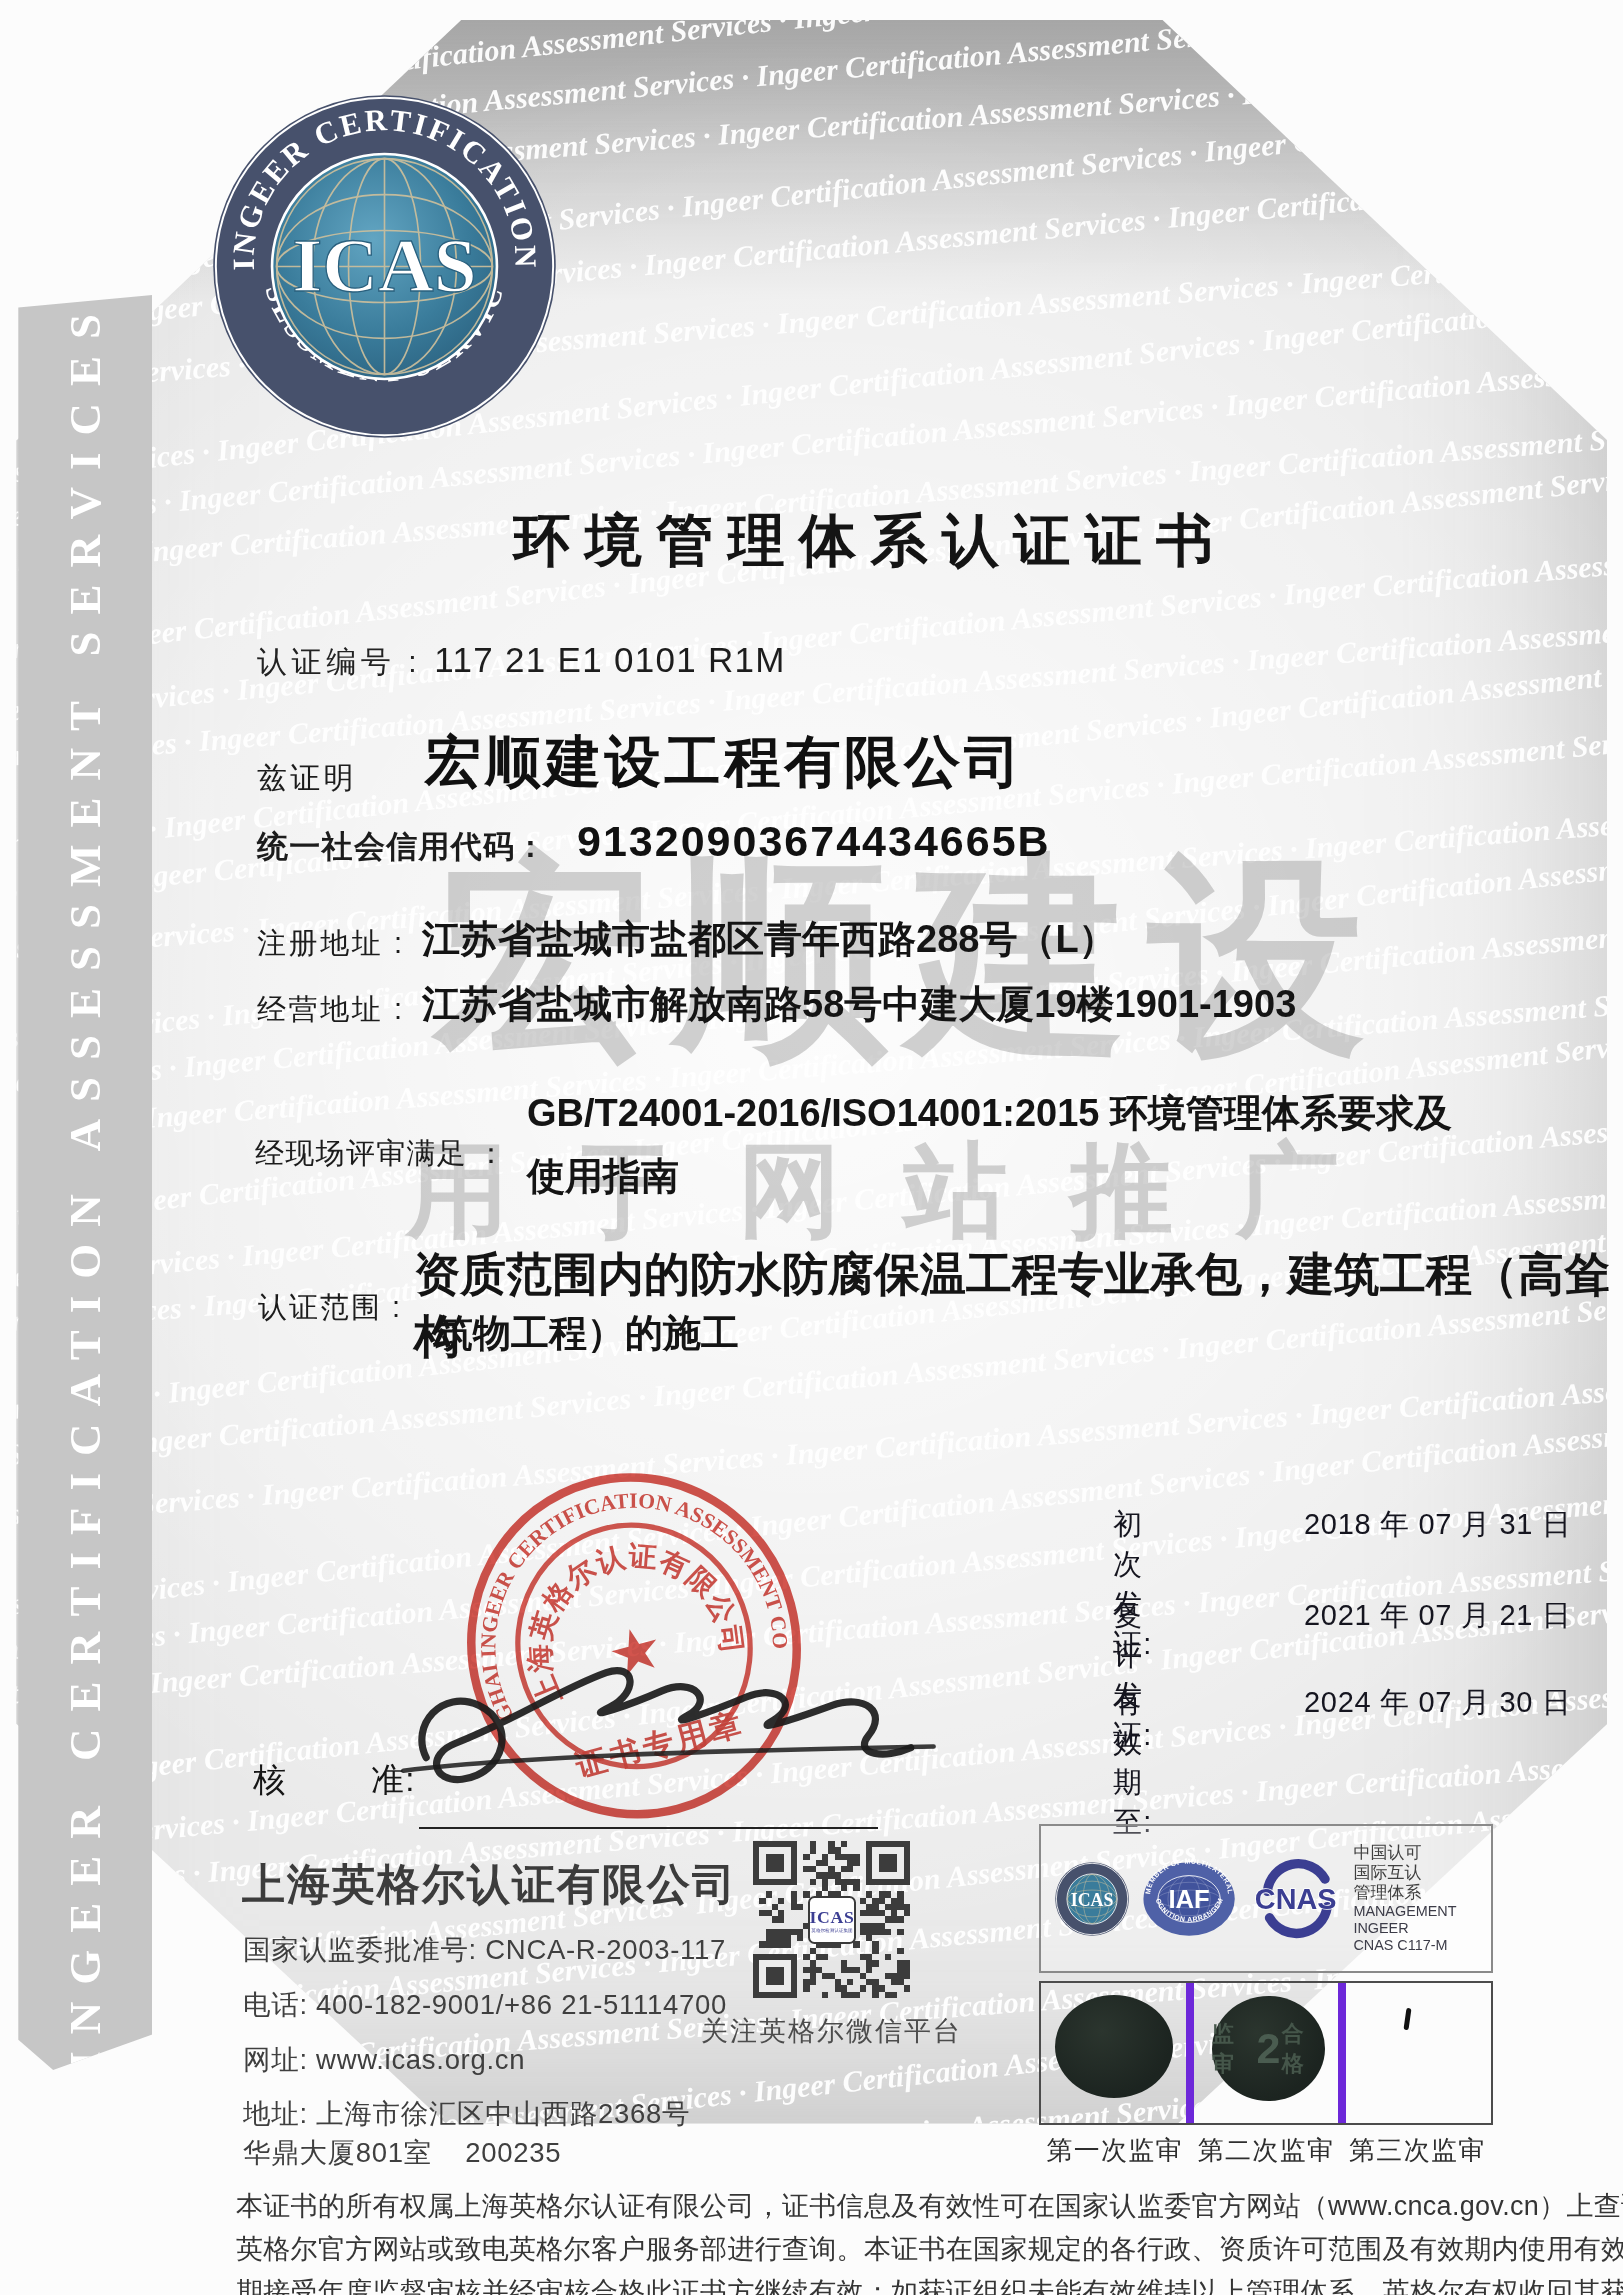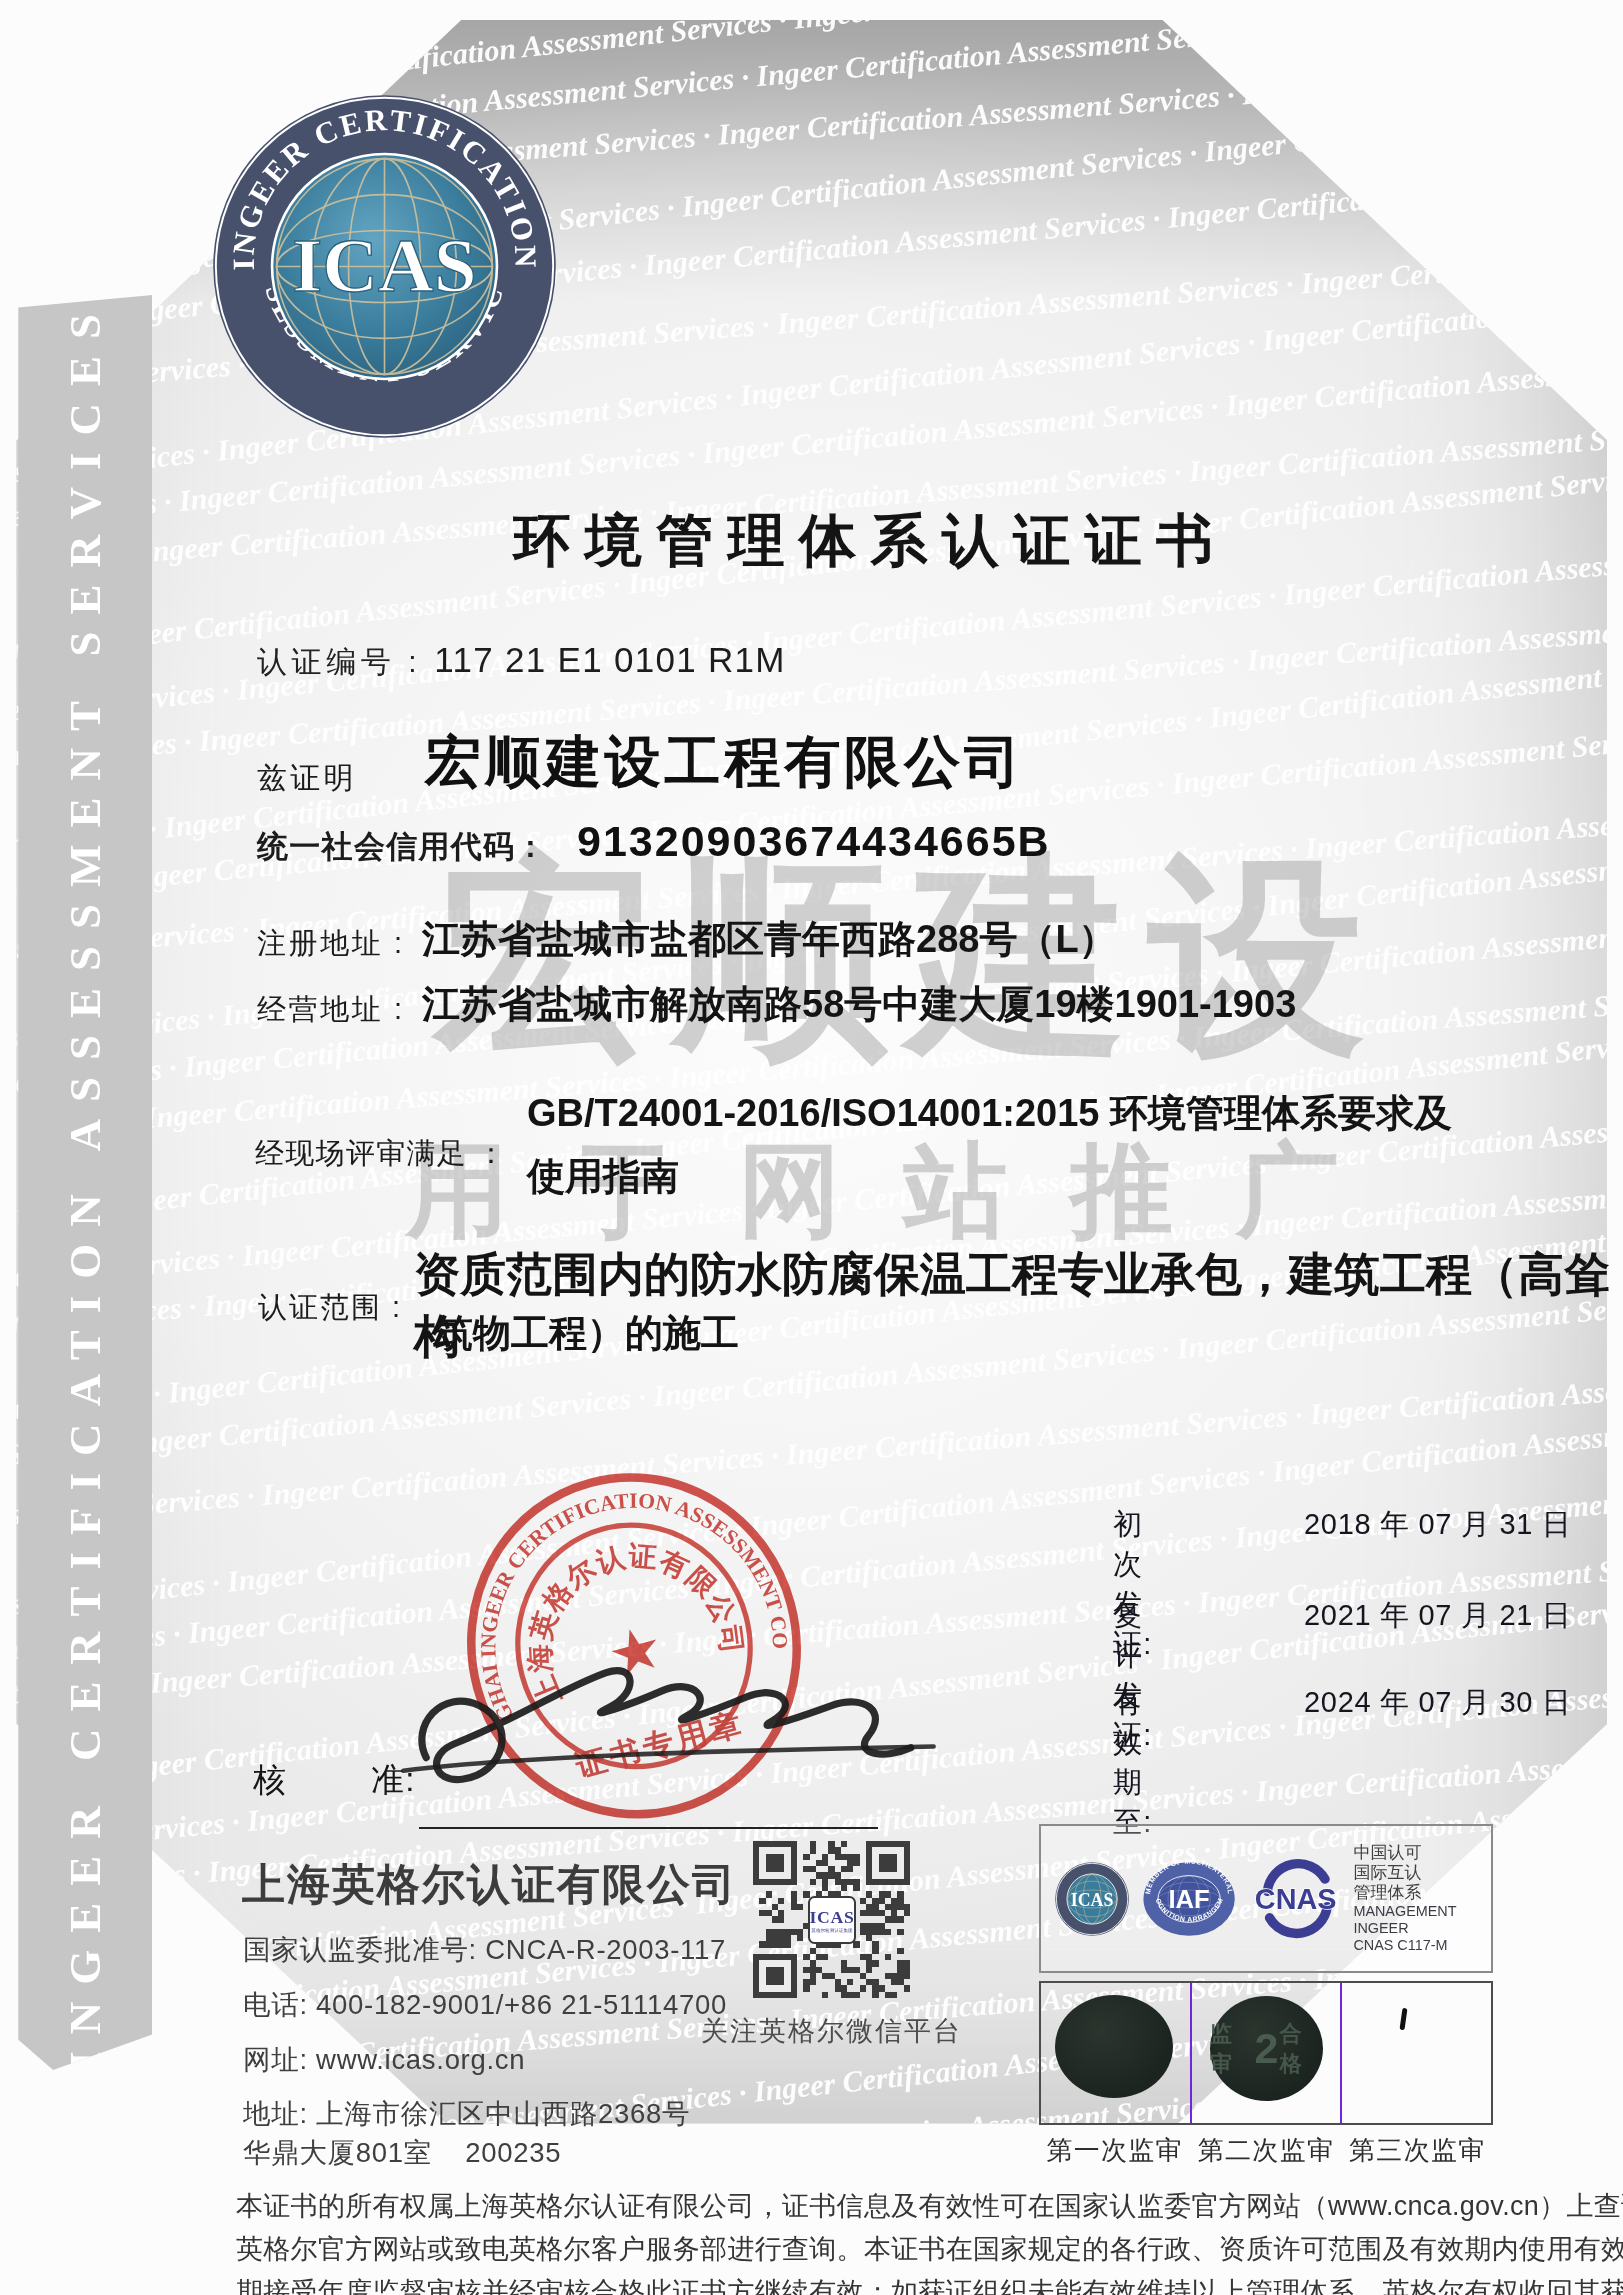--- a/index.html
+++ b/index.html
@@ -101,21 +101,21 @@
   
   .accr-box { position:absolute; left:1039px; top:1824px; width:454px; height:149px; z-index:4;
     border:2.6px solid #8a8a8a; background:rgba(255,255,255,.25); display:flex; align-items:center; }
   .accr-text { margin-left:5.2px; line-height:1.18; }
   .accr-text .cn { font-size:17px; color:#404040; }
   .accr-text .en { font-size:14.4px; color:#3c3c48; }
 
   
   .audit-box { position:absolute; left:1039px; top:1981px; width:454px; height:144px; z-index:4;
     border:2.6px solid #4c4c4c; display:flex; }
-  .audit-cell { flex:1; position:relative; border-right:2px solid #6d28d9; }
+  .audit-cell { flex:1; position:relative; border-right:8px solid #6d28d9; }
   .audit-cell:last-child { border-right:none; }
   .oval { position:absolute; border-radius:50%;
     background:radial-gradient(ellipse at 40% 35%, #2b352e 0%, #1c2420 70%); }
   .oval1 { left:14.4px; top:11.8px; width:118px; height:103px; }
   .oval2 { left:18.3px; top:13px; width:113px; height:105px; display:flex; align-items:center; justify-content:center; }
   .oval2 .a { font-size:22px; color:#45564a; font-weight:700; }
   .oval2 .b { font-size:43px; color:#4a5c50; font-weight:700; margin:0 1.3px; }
   .tick { position:absolute; left:59px; top:25px; width:4.6px; height:22px; background:#111; border-radius:2.6px; transform:rotate(8deg); }
   .audit-labels { position:absolute; left:1039px; top:2133px; width:454px; z-index:4; display:flex; }
   .audit-labels div { flex:1; text-align:center; font-size:26px; color:#2e2e2e; letter-spacing:1.3px; }

